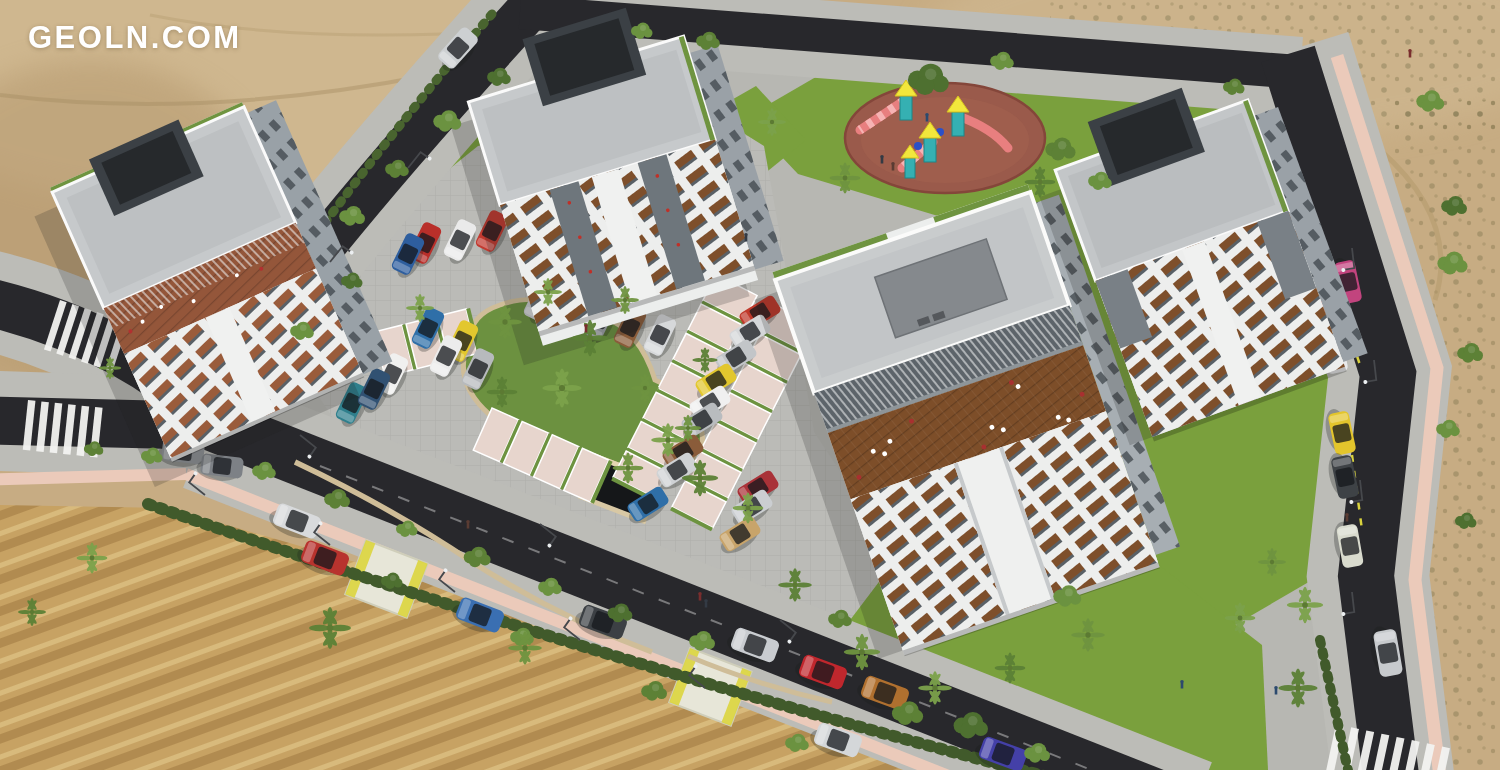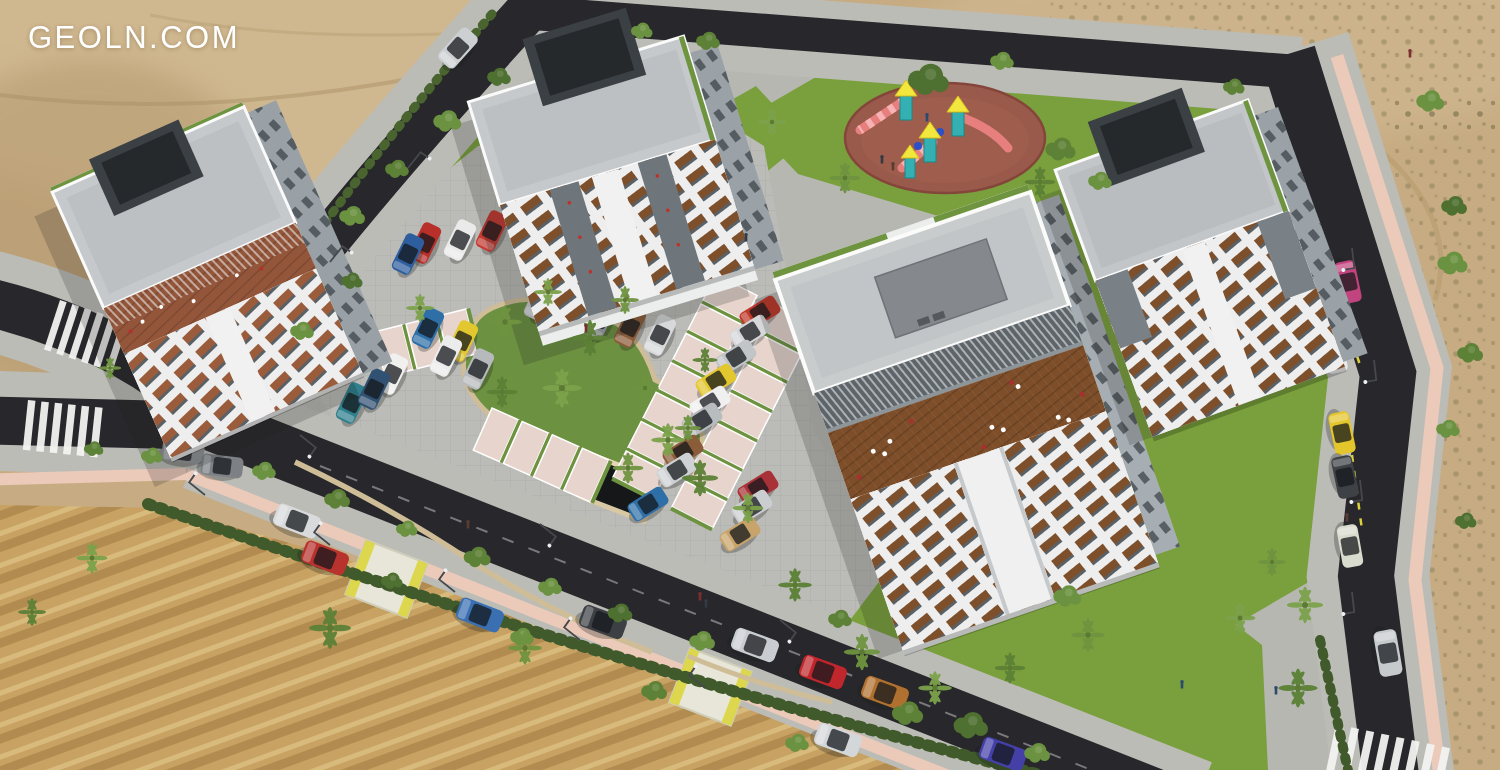--- a/index.html
+++ b/index.html
@@ -1,18 +1,18 @@
 <!DOCTYPE html>
 <html><head>
 <meta charset="utf-8">
 <style>
   html,body{margin:0;padding:0;background:#9b9b93;}
   .stage{position:relative;width:1500px;height:770px;overflow:hidden;background:#c7ac83;font-family:"Liberation Sans",sans-serif;}
   .stage svg{display:block;}
-  .watermark{position:absolute;left:28px;top:20px;font-size:31px;font-weight:400;letter-spacing:2.5px;color:#fff;text-shadow:0 1px 4px rgba(80,60,30,.35);}
+  .watermark{position:absolute;left:28px;top:20px;font-size:31px;font-weight:700;letter-spacing:2.5px;color:#fff;text-shadow:0 1px 4px rgba(80,60,30,.35);}
 </style>
 </head>
 <body>
 
 <div class="stage">
 <svg width="1500" height="770" viewBox="0 0 1500 770">
   <defs>
     <filter id="soft" x="-40%" y="-40%" width="180%" height="180%">
           <feGaussianBlur stdDeviation="14"></feGaussianBlur>
         </filter>

